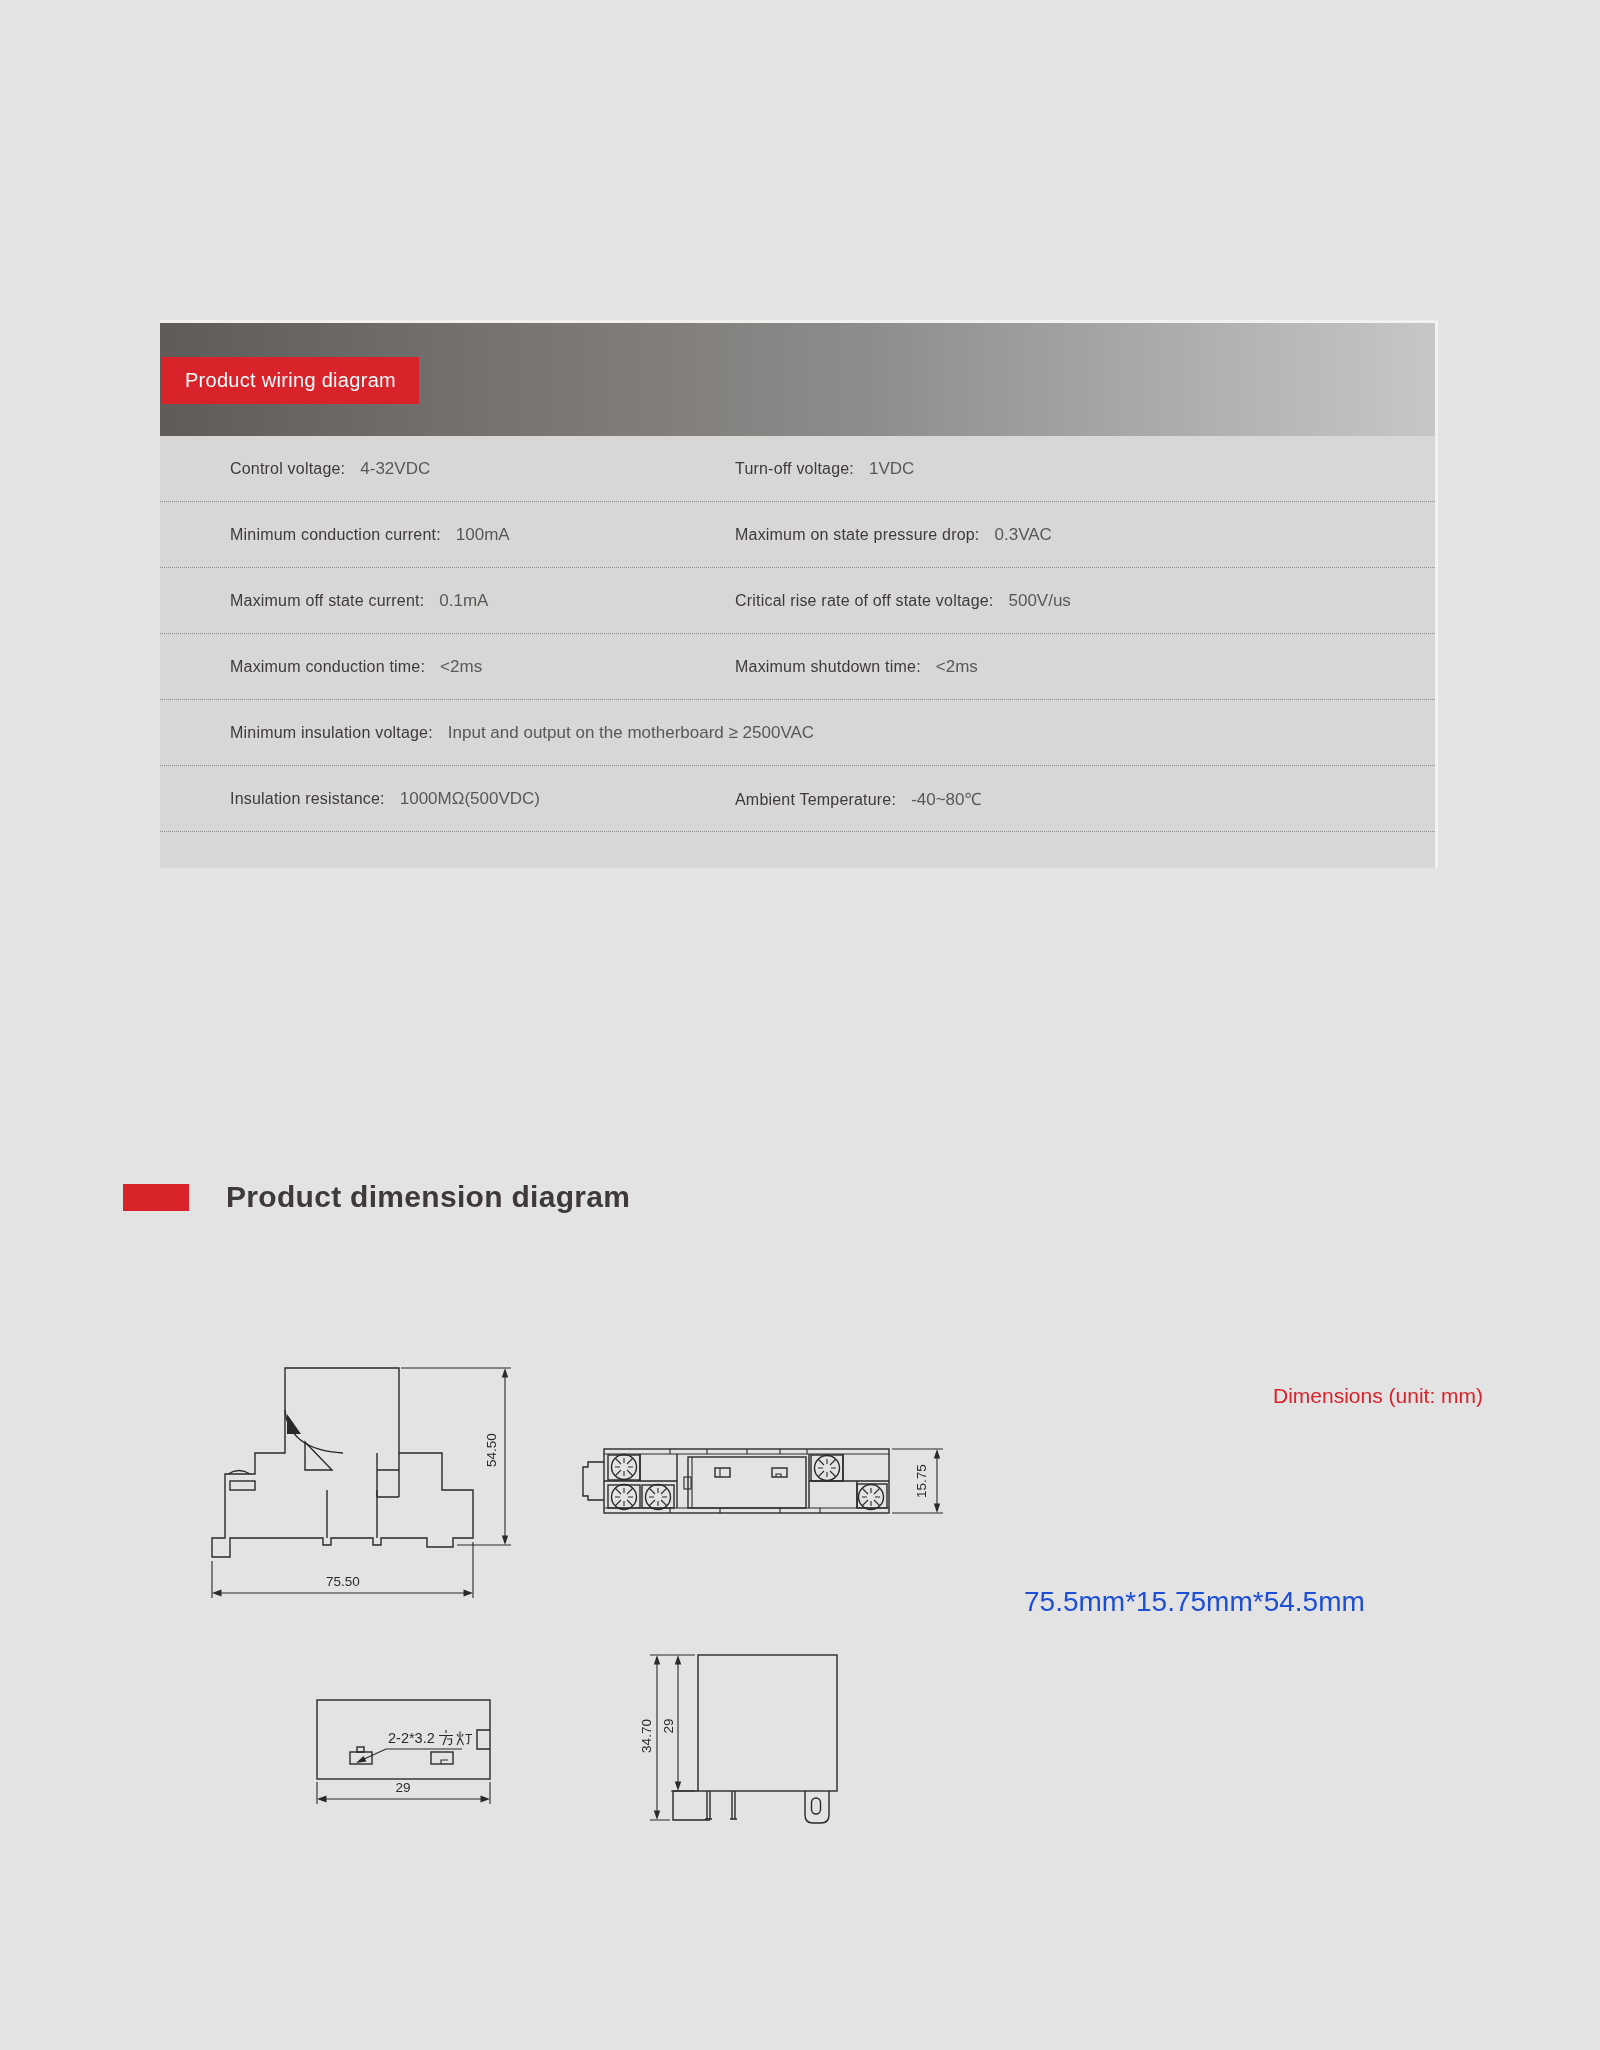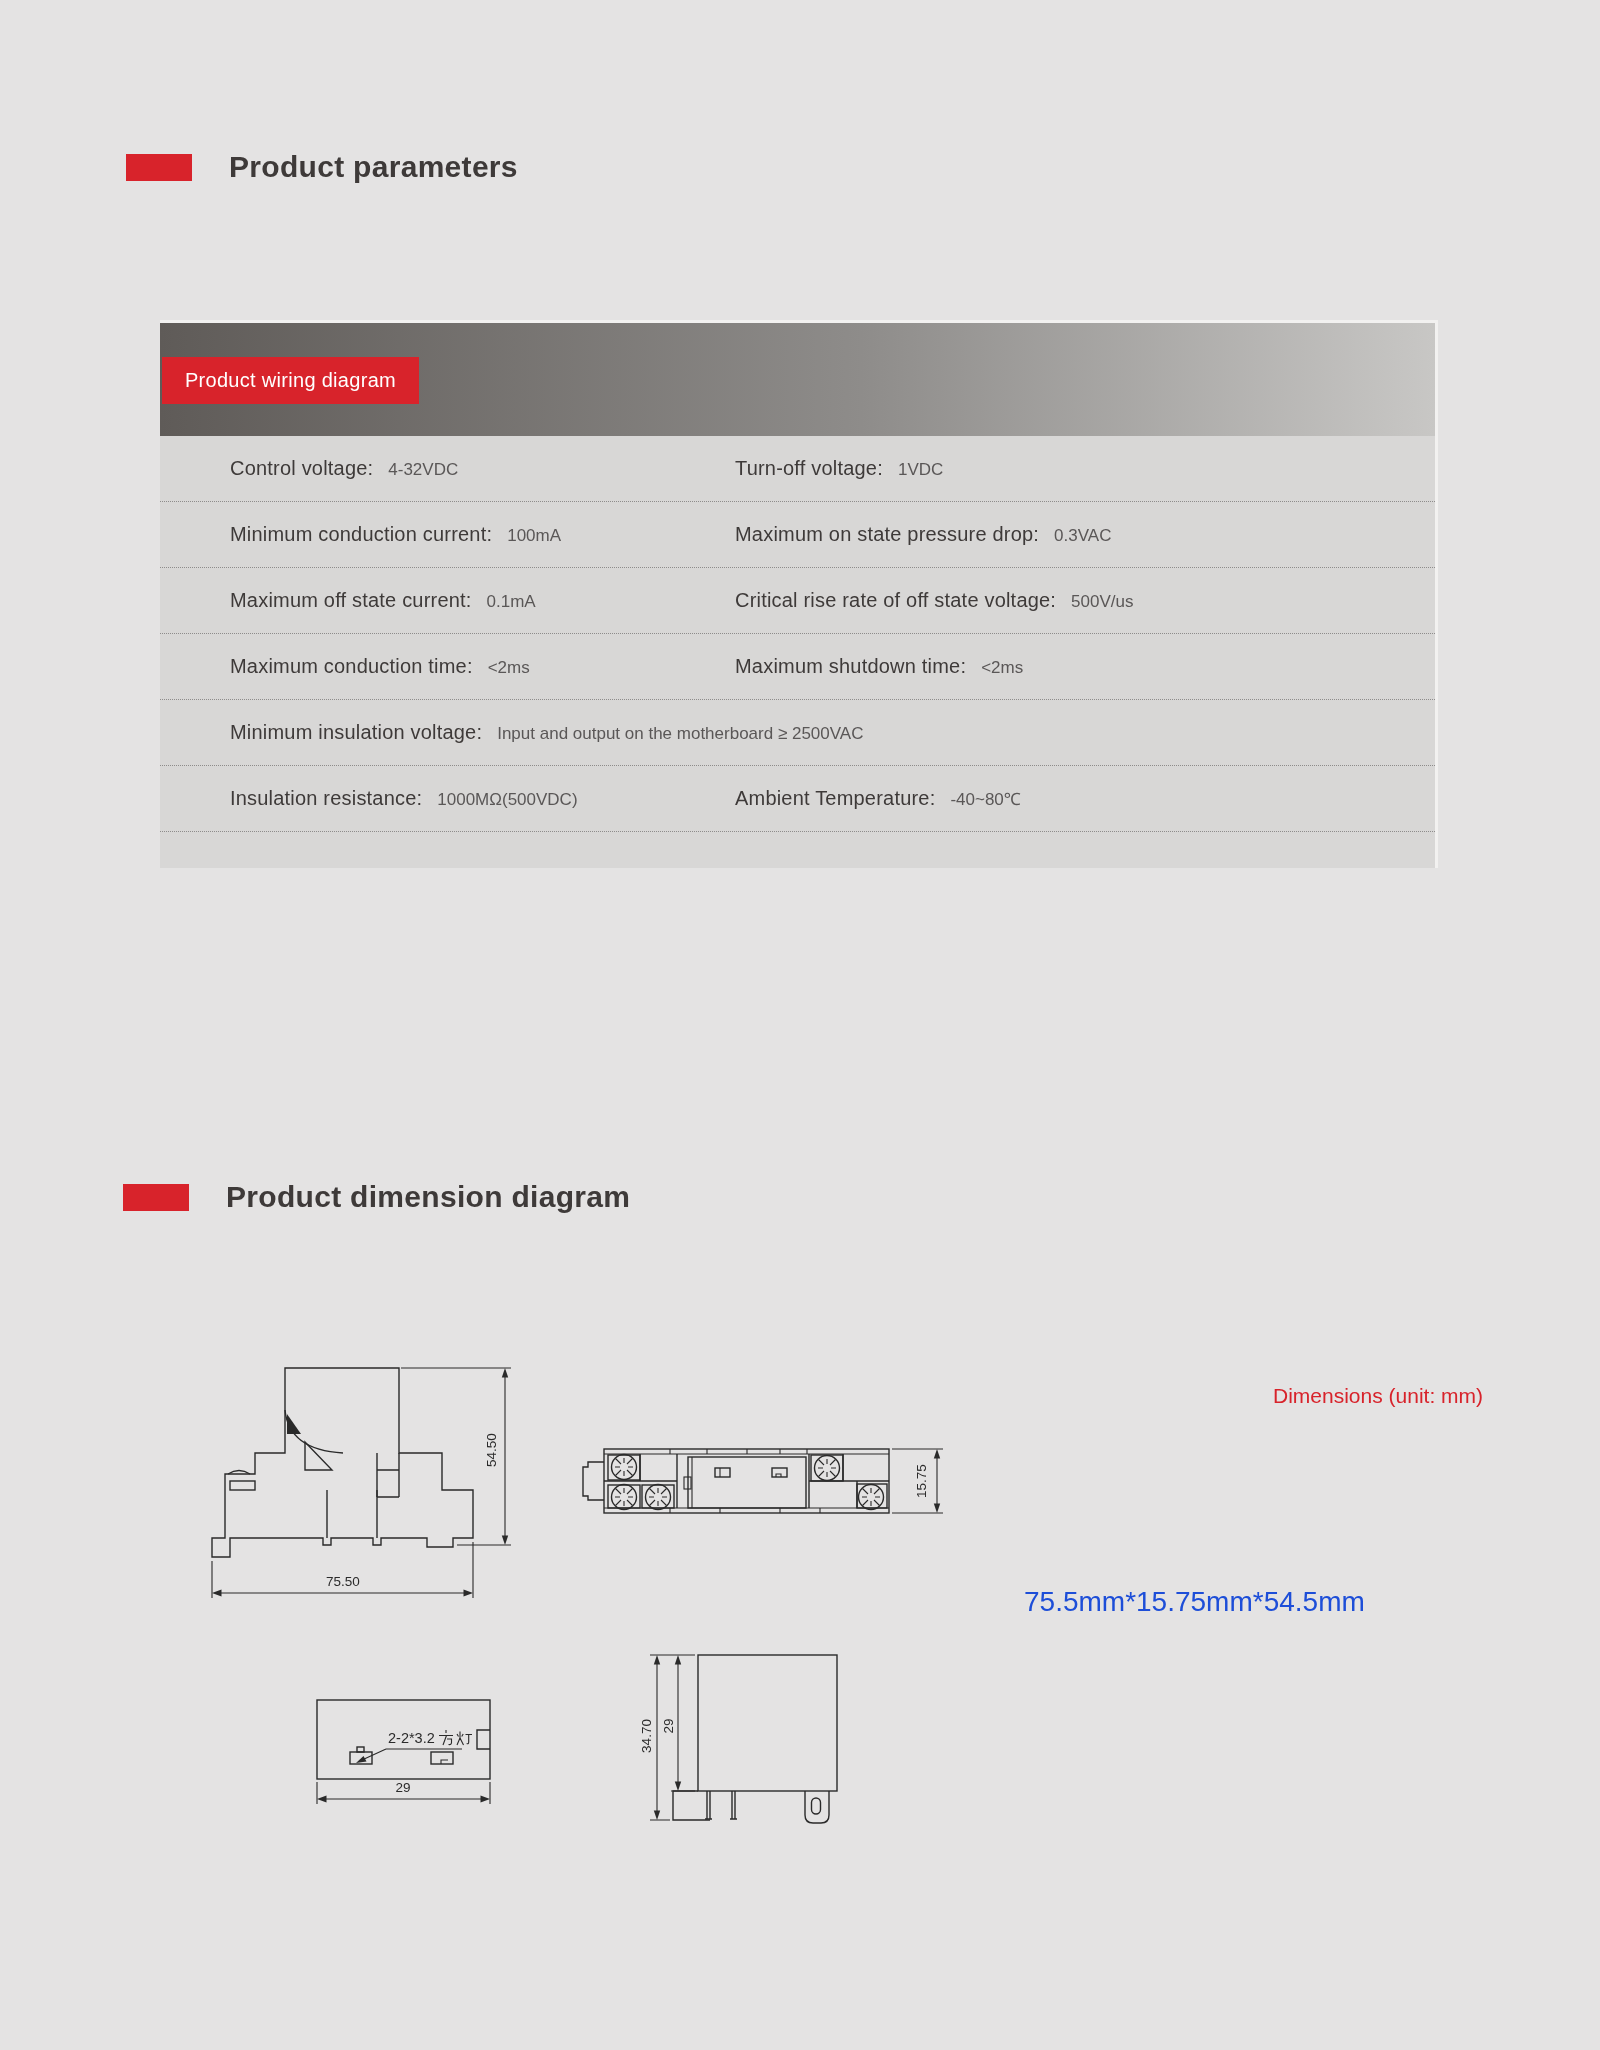--- a/index.html
+++ b/index.html
@@ -17,21 +17,21 @@
   .spec-table{position:absolute;left:160px;top:320px;width:1278px;
               border-top:3px solid #f2f1f0;border-right:3px solid #f2f1f0;box-sizing:border-box;}
   .table-bar{height:113px;background:linear-gradient(90deg,#5f5b58,#8e8c8a 55%,#c8c7c5);position:relative;}
   .red-tab{position:absolute;left:2px;top:34px;width:257px;height:47px;background:#d8232b;
            color:#ffffff;font-size:20px;display:flex;align-items:center;justify-content:center;letter-spacing:.3px;}
   .rows{background:#d8d7d6;padding-bottom:36px;}
   .trow{display:flex;align-items:center;height:66px;border-bottom:1px dotted #8e8c8b;
         padding-left:70px;box-sizing:border-box;}
   .tcell{white-space:nowrap;}
   .tcell.c1{flex:0 0 505px;}
-  .lbl{font-size:20px;color:#3e3a39;letter-spacing:.2px;}
+  .lbl{font-size:16px;color:#3e3a39;letter-spacing:.2px;}
   .val{font-size:17px;color:#5a5757;margin-left:15px;}
 
   
   .unit-note{position:absolute;left:1273px;top:1384px;color:#d8232b;font-size:21px;}
   .overall{position:absolute;left:1024px;top:1586px;font-size:28px;color:#1d4ed8;}
 
   .dwg{position:absolute;overflow:visible;}
   #dwg-side{left:205px;top:1358px;}
   #dwg-top{left:580px;top:1440px;}
   #dwg-bottom{left:310px;top:1692px;}
@@ -41,24 +41,20 @@
   .thin{fill:none;stroke:#2a2a2a;stroke-width:1.1;}
   .fl{fill:#2a2a2a;stroke:none;}
   .dtxt{font-family:"Liberation Sans",sans-serif;font-size:13.5px;fill:#2b2b2b;}
   .htxt{font-family:"Liberation Sans",sans-serif;font-size:14.5px;fill:#2b2b2b;}
 </style>
 </head>
 <body>
 
 <div class="canvas">
 
-  <div class="sec" id="sec-params">
-    <div class="chip"></div>
-    <h2>Product parameters</h2>
-  </div>
 
   <div class="spec-table">
     <div class="table-bar">
       <div class="red-tab">Product wiring diagram</div>
     </div>
     <div class="rows">
 
       <div class="trow">
         <div class="tcell c1">
           <span class="lbl">Control voltage:</span><span class="val">4-32VDC</span>

